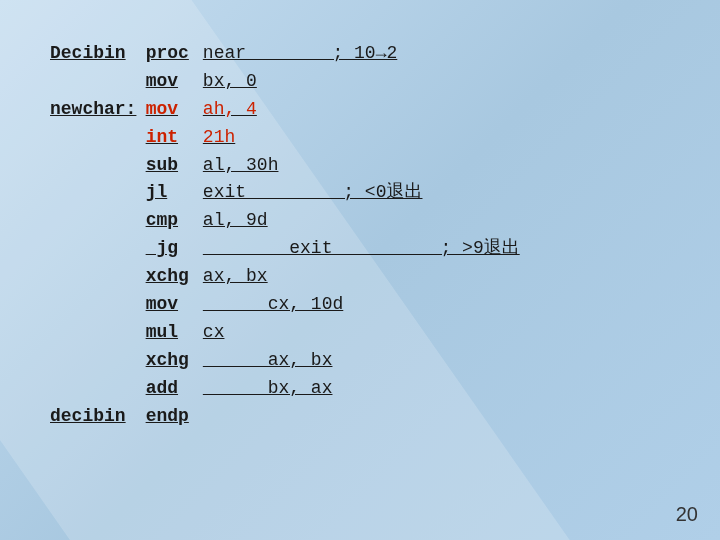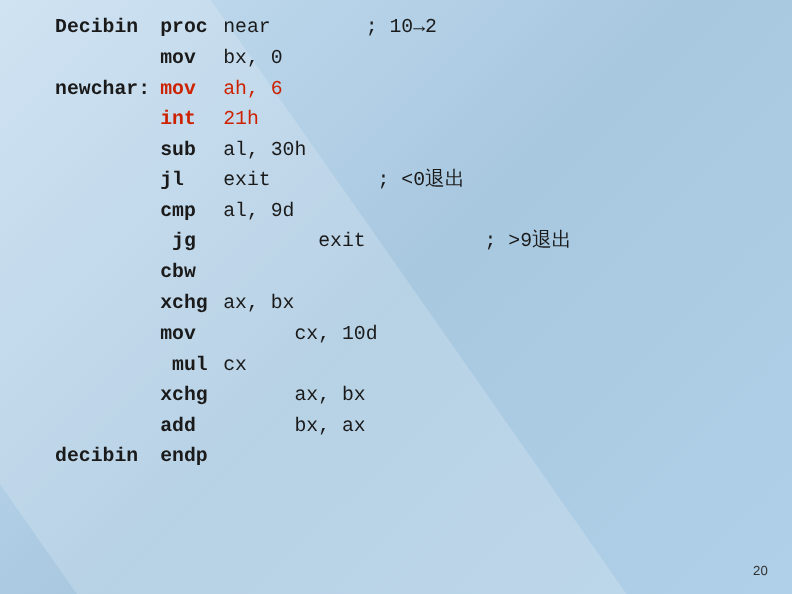--- a/index.html
+++ b/index.html
@@ -46,32 +46,33 @@
       top: -200px;
       left: 200px;
       width: 150px;
       height: 900px;
       background: #ffffff;
       transform: rotate(-35deg);
     }
 
     .content {
       position: absolute;
-      top: 12px;
+      top: 40px;
       left: 50px;
       font-size: 18px;
       line-height: 1.55;
       color: #1a1a1a;
+      text-decoration: underline;
     }
 
     .page-num {
       position: absolute;
       bottom: 14px;
       right: 22px;
-      font-size: 12px;
+      font-size: 20px;
       color: #333;
       font-family: Arial, sans-serif;
     }
   </style>
 </head>
 <body>
 
 <div class="slide-bg">
   <div class="watermark"></div>
 
@@ -87,21 +88,21 @@
 
         <tr>
           <td></td>
           <td style="padding-right:14px; font-weight:bold;">mov</td>
           <td>bx, 0</td>
         </tr>
 
         <tr>
           <td style="font-weight:bold;">newchar:</td>
           <td style="padding-right:14px; font-weight:bold; color:#cc2200;">mov</td>
-          <td style="color:#cc2200;">ah, 6</td>
+          <td style="color:#cc2200;">ah, 4</td>
         </tr>
 
         <tr>
           <td></td>
           <td style="padding-right:14px; font-weight:bold; color:#cc2200;">int</td>
           <td style="color:#cc2200;">21h</td>
         </tr>
 
         <tr>
           <td></td>
@@ -120,41 +121,36 @@
           <td style="padding-right:14px; font-weight:bold;">cmp</td>
           <td>al, 9d</td>
         </tr>
 
         <tr>
           <td></td>
           <td style="padding-right:14px; font-weight:bold;">&nbsp;jg</td>
           <td>&nbsp;&nbsp;&nbsp;&nbsp;&nbsp;&nbsp;&nbsp; exit &nbsp;&nbsp;&nbsp;&nbsp;&nbsp;&nbsp;&nbsp;&nbsp; ; &gt;9退出</td>
         </tr>
 
-        <tr>
-          <td></td>
-          <td style="padding-right:14px; font-weight:bold;">cbw</td>
-          <td></td>
-        </tr>
 
         <tr>
           <td></td>
           <td style="padding-right:14px; font-weight:bold;">xchg</td>
           <td>ax, bx</td>
         </tr>
 
         <tr>
           <td></td>
           <td style="padding-right:14px; font-weight:bold;">mov</td>
           <td>&nbsp;&nbsp;&nbsp;&nbsp;&nbsp; cx, 10d</td>
         </tr>
 
         <tr>
           <td></td>
-          <td style="padding-right:14px; font-weight:bold;text-align:right;">mul</td>
+          <td style="padding-right:14px; font-weight:bold;">mul</td>
           <td>cx</td>
         </tr>
 
         <tr>
           <td></td>
           <td style="padding-right:14px; font-weight:bold;">xchg</td>
           <td>&nbsp;&nbsp;&nbsp;&nbsp;&nbsp; ax, bx</td>
         </tr>
 
         <tr>

